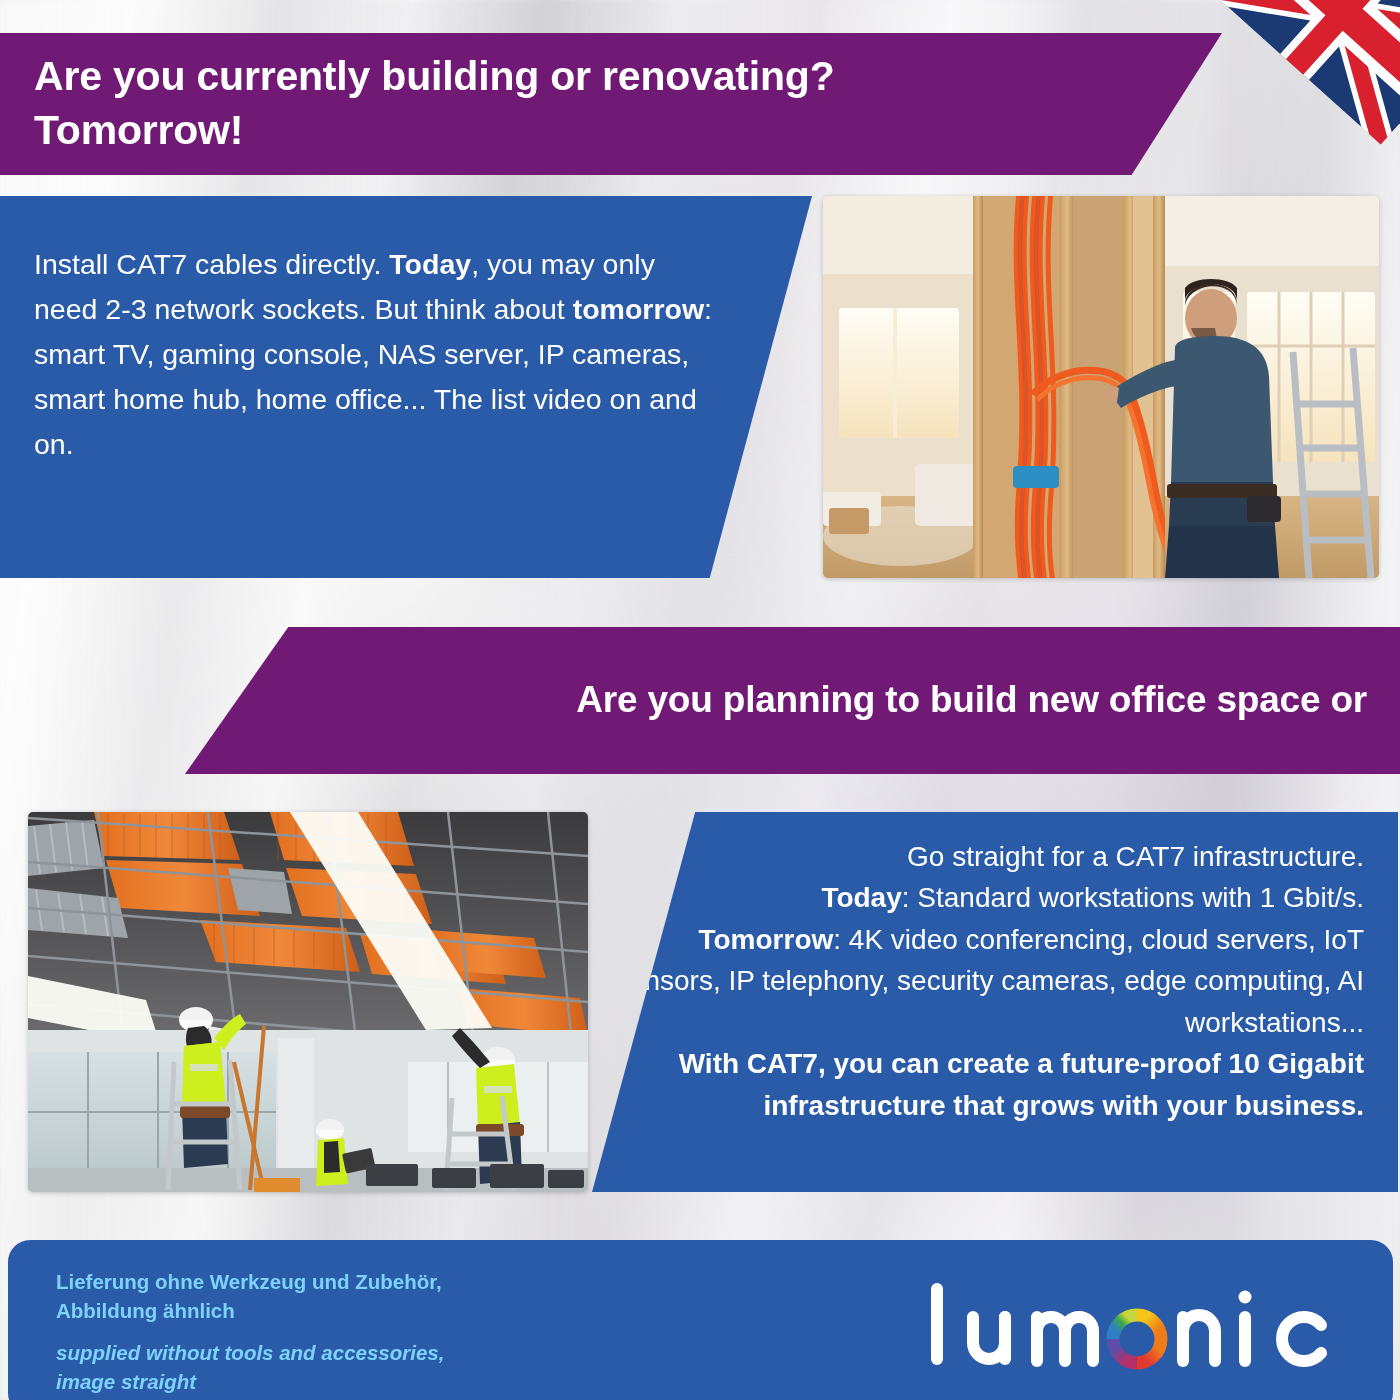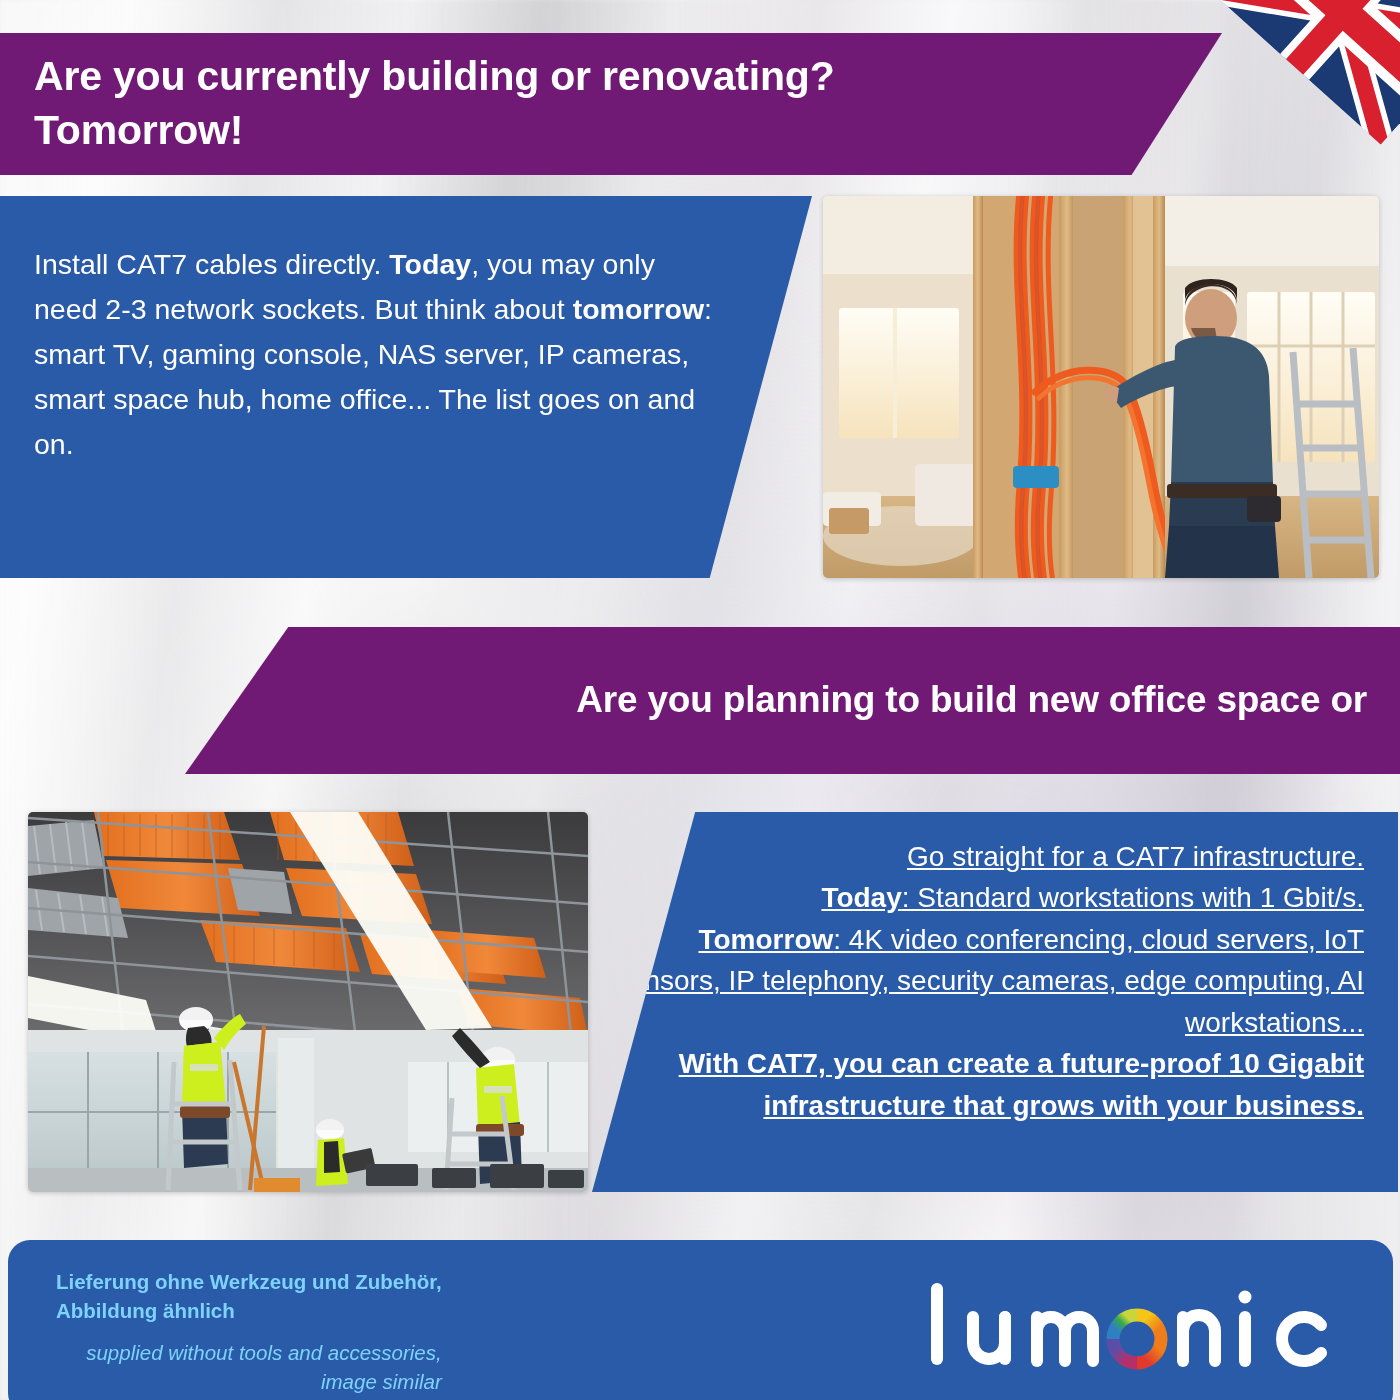--- a/index.html
+++ b/index.html
@@ -85,21 +85,20 @@
   #panel-1 .p { width:690px; }
   #panel-1 .gap { height:34px; }
 
   #panel-2 {
     left:592px; top:812px; width:806px; height:380px;
     clip-path: polygon(12.8% 0, 100% 0, 100% 100%, 0 100%);
     padding:24px 34px 0 0;
     text-align:right;
     font-size:28px;
     line-height:1.48;
-    text-decoration:underline;
   }
 
   b { font-weight:700; }
 
   
   .photo {
     position:absolute;
     border-radius:5px;
     overflow:hidden;
     box-shadow:0 1px 5px rgba(0,0,0,.2);
@@ -114,21 +113,21 @@
     left:8px; top:1240px; width:1385px; height:175px;
     background:#2a5ba8;
     border-radius:22px;
     display:flex;
     align-items:flex-start;
     justify-content:space-between;
     padding:27px 36px 0 48px;
   }
   #footer-note { color:#7dd3fc; font-size:20.5px; line-height:1.42; }
   #footer-note .de { font-weight:700; }
-  #footer-note .en { font-weight:400; font-style:italic; margin-top:13px;text-align:right; }
+  #footer-note .en { font-weight:700; font-style:italic; margin-top:13px; }
   #footer-note .ln { display:block; white-space:nowrap; }
 
   
   #logo {
     display:flex; align-items:center;
     margin-top:6px; margin-right:18px;
   }
   #logo svg { display:block; }
 </style>
 </head>
@@ -145,21 +144,21 @@
   <svg viewBox="0 0 60 30" preserveAspectRatio="none" aria-hidden="true">
     <rect width="60" height="30" fill="#1b3a73"></rect>
     <path d="M0,0 L60,30 M60,0 L0,30" stroke="#ffffff" stroke-width="6"></path>
     <path d="M0,0 L60,30 M60,0 L0,30" stroke="#d8202f" stroke-width="3.6"></path>
     <path d="M30,0 V30 M0,15 H60" stroke="#ffffff" stroke-width="10"></path>
     <path d="M30,0 V30 M0,15 H60" stroke="#d8202f" stroke-width="6"></path>
   </svg>
 </div>
 
 <div id="panel-1" class="panel-blue">
-  <div class="p"><span>Install CAT7 cables directly. </span><b>Today</b><span>, you may only need 2-3 network sockets. But think about </span><b>tomorrow</b><span>: smart TV, gaming console, NAS server, IP cameras, smart space hub, home office... The list goes on and on.</span></div>
+  <div class="p"><span>Install CAT7 cables directly. </span><b>Today</b><span>, you may only need 2-3 network sockets. But think about </span><b>tomorrow</b><span>: smart TV, gaming console, NAS server, IP cameras, smart home hub, home office... The list video on and on.</span></div>
   <div class="gap"></div>
 </div>
 
 <div id="photo-1" class="photo">
   <svg viewBox="0 0 556 382" preserveAspectRatio="none" aria-hidden="true">
     <defs>
       <linearGradient id="p1wall" x1="0" y1="0" x2="0" y2="1">
         <stop offset="0" stop-color="#efe6d8"></stop>
           <stop offset="1" stop-color="#d9c9b2"></stop>
       </linearGradient>
@@ -382,21 +381,21 @@
 
 <div id="footer">
 
   <div id="footer-note">
     <div class="de">
       <span class="ln">Lieferung ohne Werkzeug und Zubehör,</span>
       <span class="ln">Abbildung ähnlich</span>
     </div>
     <div class="en">
       <span class="ln">supplied without tools and accessories,</span>
-      <span class="ln">image similar</span>
+      <span class="ln">image straight</span>
     </div>
   </div>
 
   <div id="logo">
     <svg width="420" height="120" viewBox="0 0 420 120" aria-hidden="true">
       <defs>
         <linearGradient id="ringA" x1="0.5" y1="0" x2="1" y2="0.5">
           <stop offset="0" stop-color="#f5c518"></stop>
             <stop offset="1" stop-color="#ef7d1a"></stop>
         </linearGradient>

